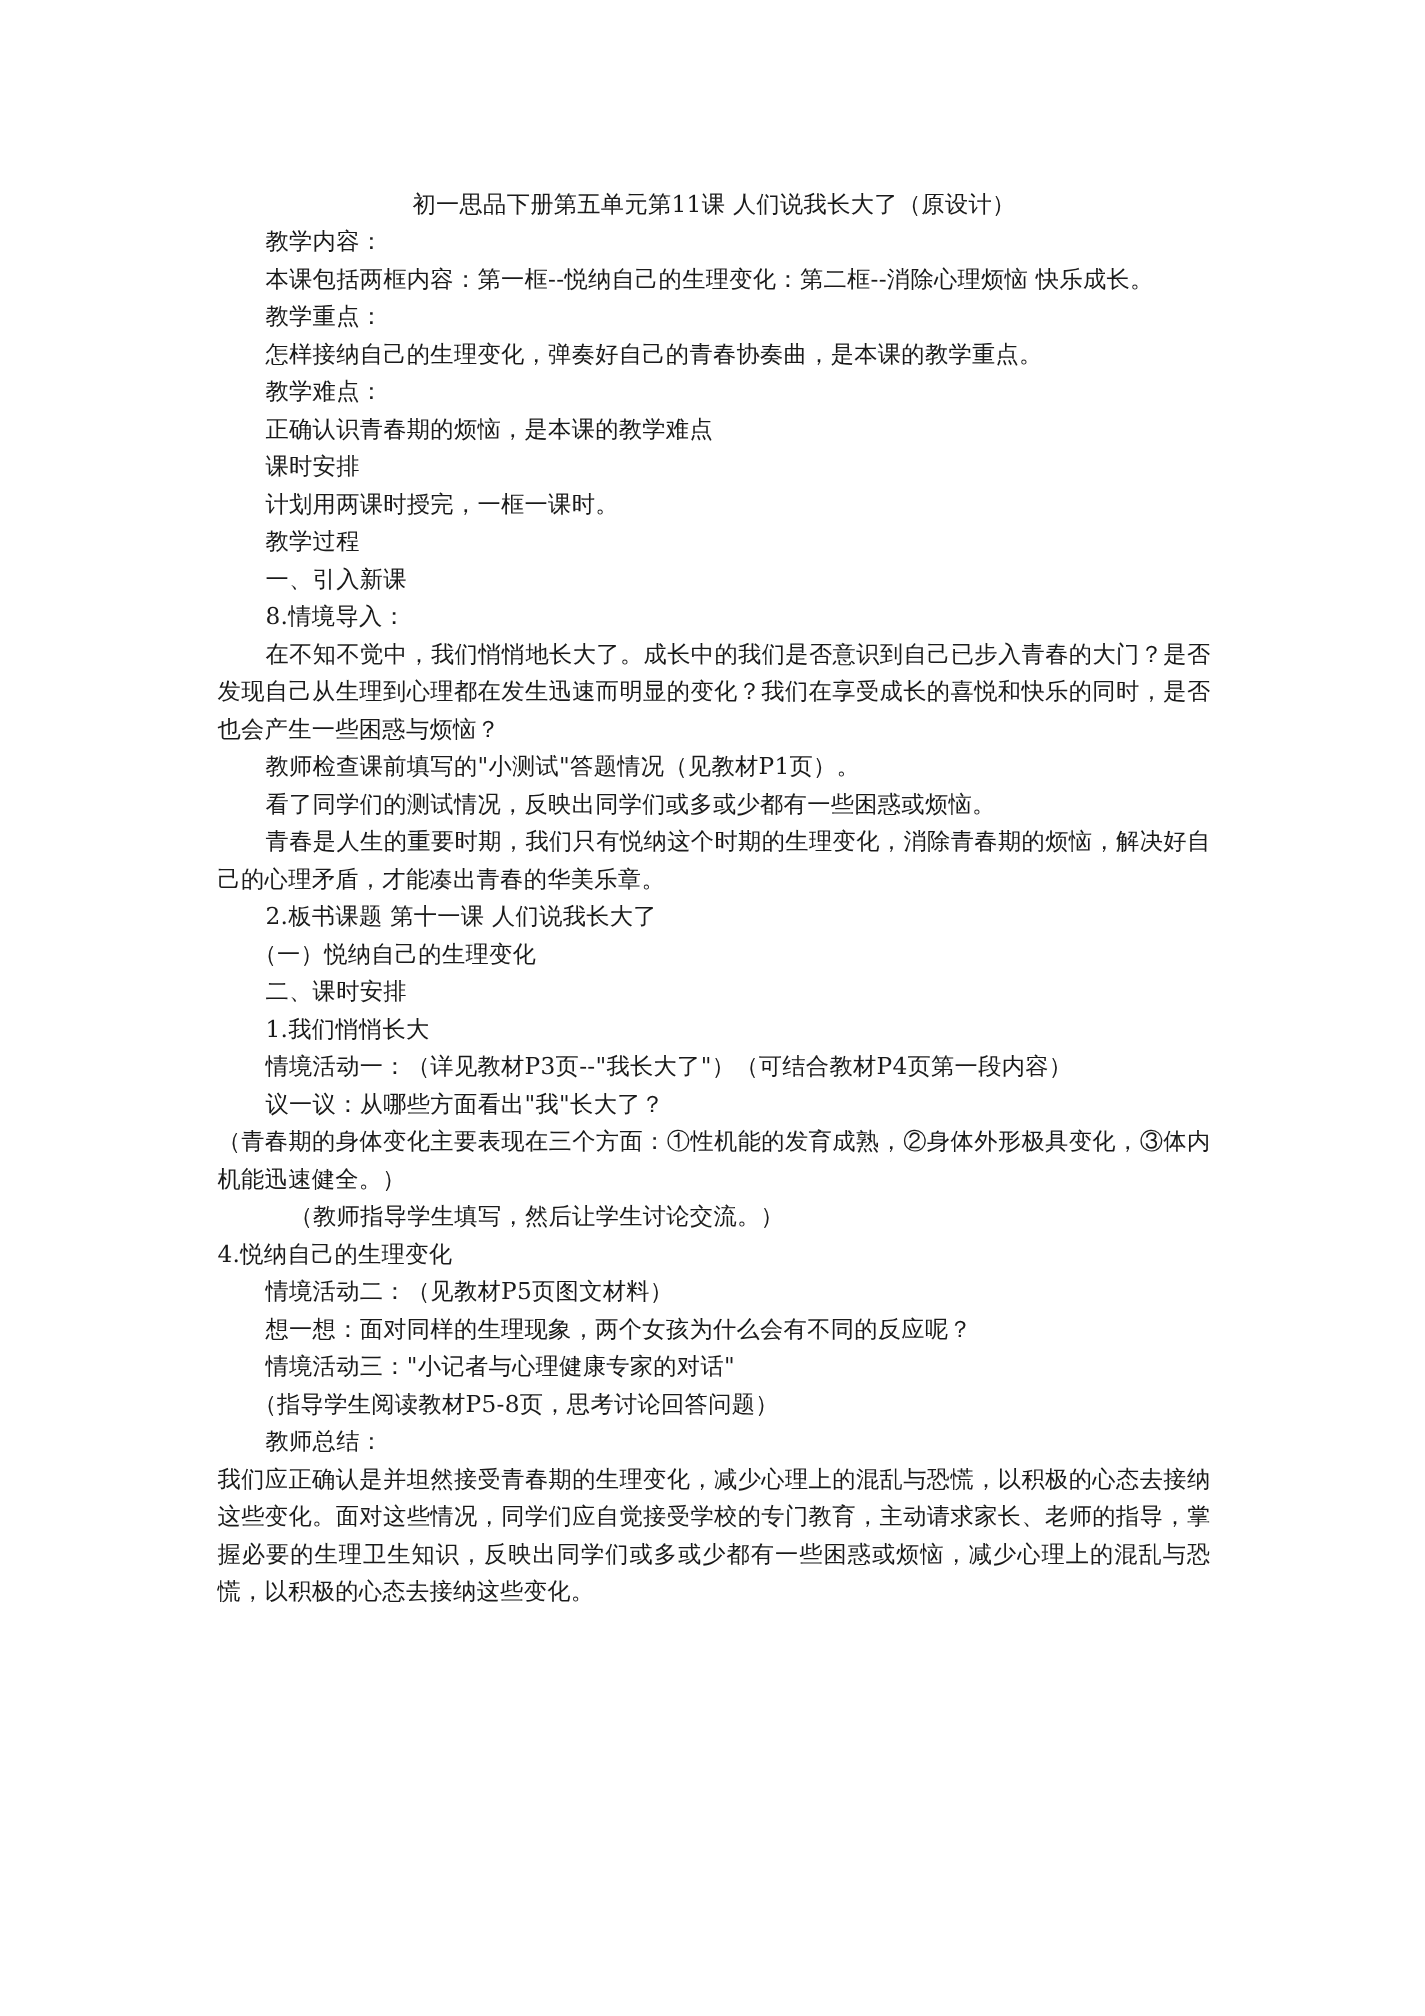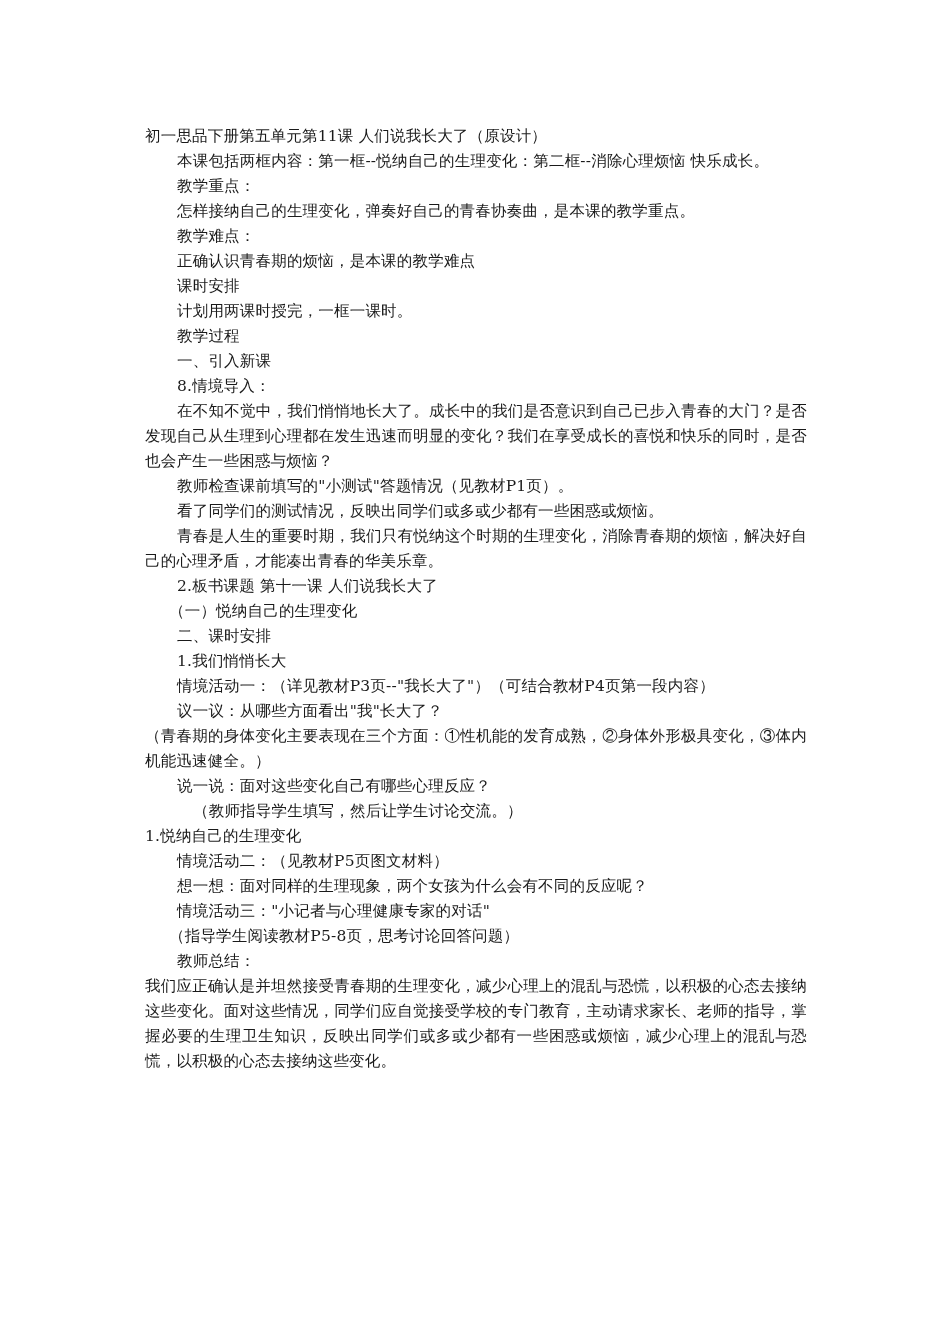--- a/index.html
+++ b/index.html
@@ -24,33 +24,34 @@
   .line {
     font-size: 15.5px;
     line-height: 25px;
     margin: 0;
     white-space: normal;
     text-align: justify;
     text-justify: inter-ideograph;
     letter-spacing: 0.2px;
   }
   .title {
-    text-align: left;
+    text-align: center;
     margin-bottom: 0;
   }
   .indent { text-indent: 32px; }
   .indent-wide { text-indent: 48px; }
   .indent-paren { text-indent: 24px; }
 </style>
 </head>
 <body>
 
 <div class="page">
   <p class="line title">初一思品下册第五单元第11课 人们说我长大了（原设计）</p>
   <div id="body-paragraphs">
+      <p class="line indent">教学内容：</p>
       <p class="line indent">本课包括两框内容：第一框--悦纳自己的生理变化：第二框--消除心理烦恼 快乐成长。</p>
       <p class="line indent">教学重点：</p>
       <p class="line indent">怎样接纳自己的生理变化，弹奏好自己的青春协奏曲，是本课的教学重点。</p>
       <p class="line indent">教学难点：</p>
       <p class="line indent">正确认识青春期的烦恼，是本课的教学难点</p>
       <p class="line indent">课时安排</p>
       <p class="line indent">计划用两课时授完，一框一课时。</p>
       <p class="line indent">教学过程</p>
       <p class="line indent">一、引入新课</p>
       <p class="line indent">8.情境导入：</p>
@@ -58,23 +59,22 @@
       <p class="line indent">教师检查课前填写的"小测试"答题情况（见教材P1页）。</p>
       <p class="line indent">看了同学们的测试情况，反映出同学们或多或少都有一些困惑或烦恼。</p>
       <p class="line indent">青春是人生的重要时期，我们只有悦纳这个时期的生理变化，消除青春期的烦恼，解决好自己的心理矛盾，才能凑出青春的华美乐章。</p>
       <p class="line indent">2.板书课题 第十一课 人们说我长大了</p>
       <p class="line indent-paren">（一）悦纳自己的生理变化</p>
       <p class="line indent">二、课时安排</p>
       <p class="line indent">1.我们悄悄长大</p>
       <p class="line indent">情境活动一：（详见教材P3页--"我长大了"）（可结合教材P4页第一段内容）</p>
       <p class="line indent">议一议：从哪些方面看出"我"长大了？</p>
       <p class="line">（青春期的身体变化主要表现在三个方面：①性机能的发育成熟，②身体外形极具变化，③体内机能迅速健全。）</p>
-      <p class="line indent">说一说：面对这些变化自己有哪些心理反应？</p>
       <p class="line indent-wide">（教师指导学生填写，然后让学生讨论交流。）</p>
-      <p class="line">1.悦纳自己的生理变化</p>
+      <p class="line">4.悦纳自己的生理变化</p>
       <p class="line indent">情境活动二：（见教材P5页图文材料）</p>
       <p class="line indent">想一想：面对同样的生理现象，两个女孩为什么会有不同的反应呢？</p>
       <p class="line indent">情境活动三："小记者与心理健康专家的对话"</p>
       <p class="line indent-paren">（指导学生阅读教材P5-8页，思考讨论回答问题）</p>
       <p class="line indent">教师总结：</p>
       <p class="line">我们应正确认是并坦然接受青春期的生理变化，减少心理上的混乱与恐慌，以积极的心态去接纳这些变化。面对这些情况，同学们应自觉接受学校的专门教育，主动请求家长、老师的指导，掌握必要的生理卫生知识，反映出同学们或多或少都有一些困惑或烦恼，减少心理上的混乱与恐慌，以积极的心态去接纳这些变化。</p>
     </div>
 </div>
 
 </body></html>

